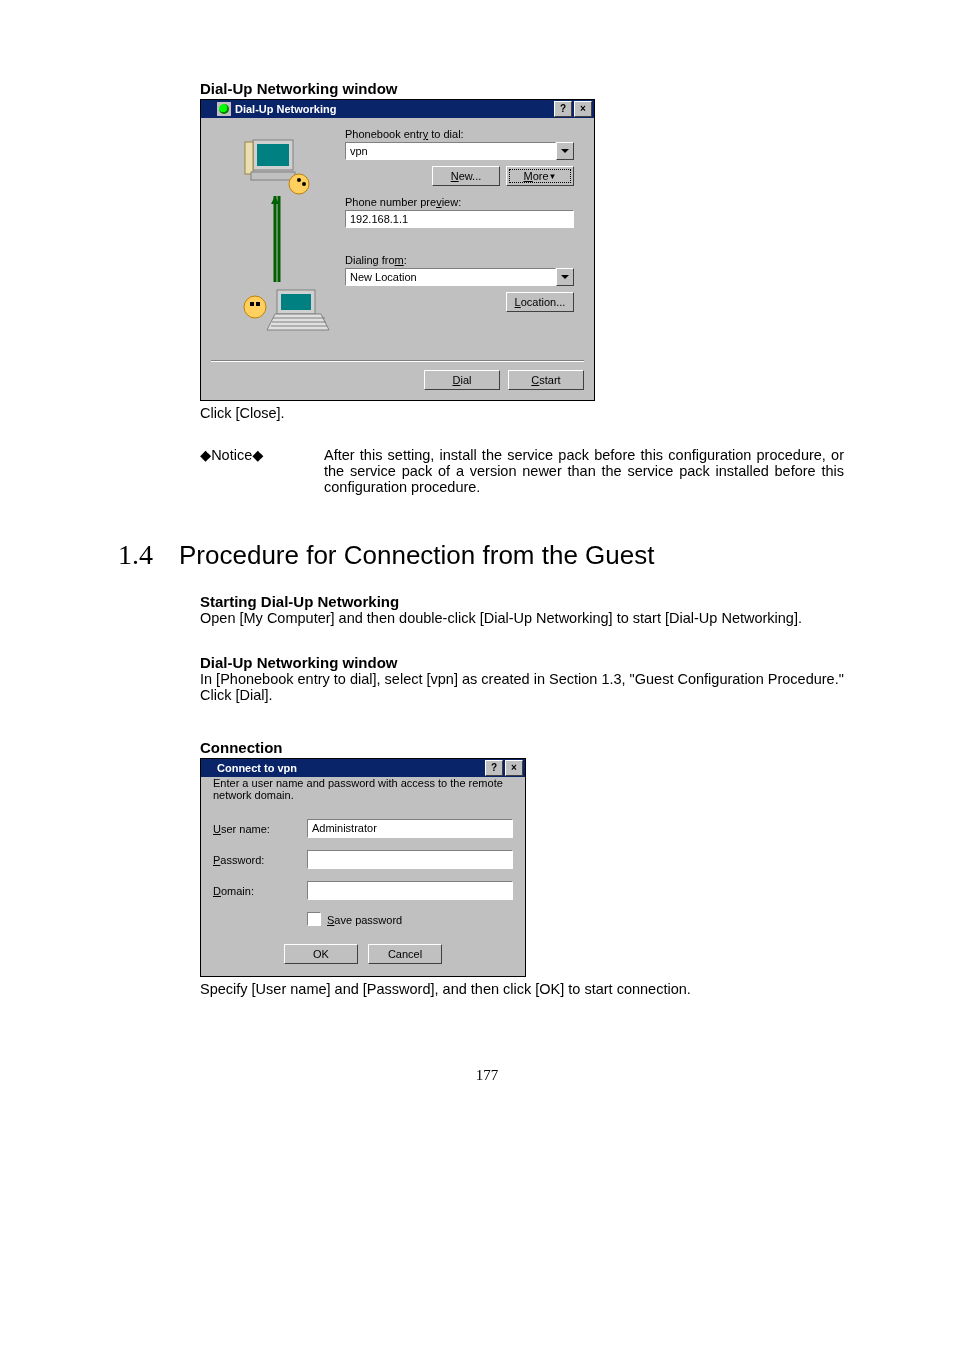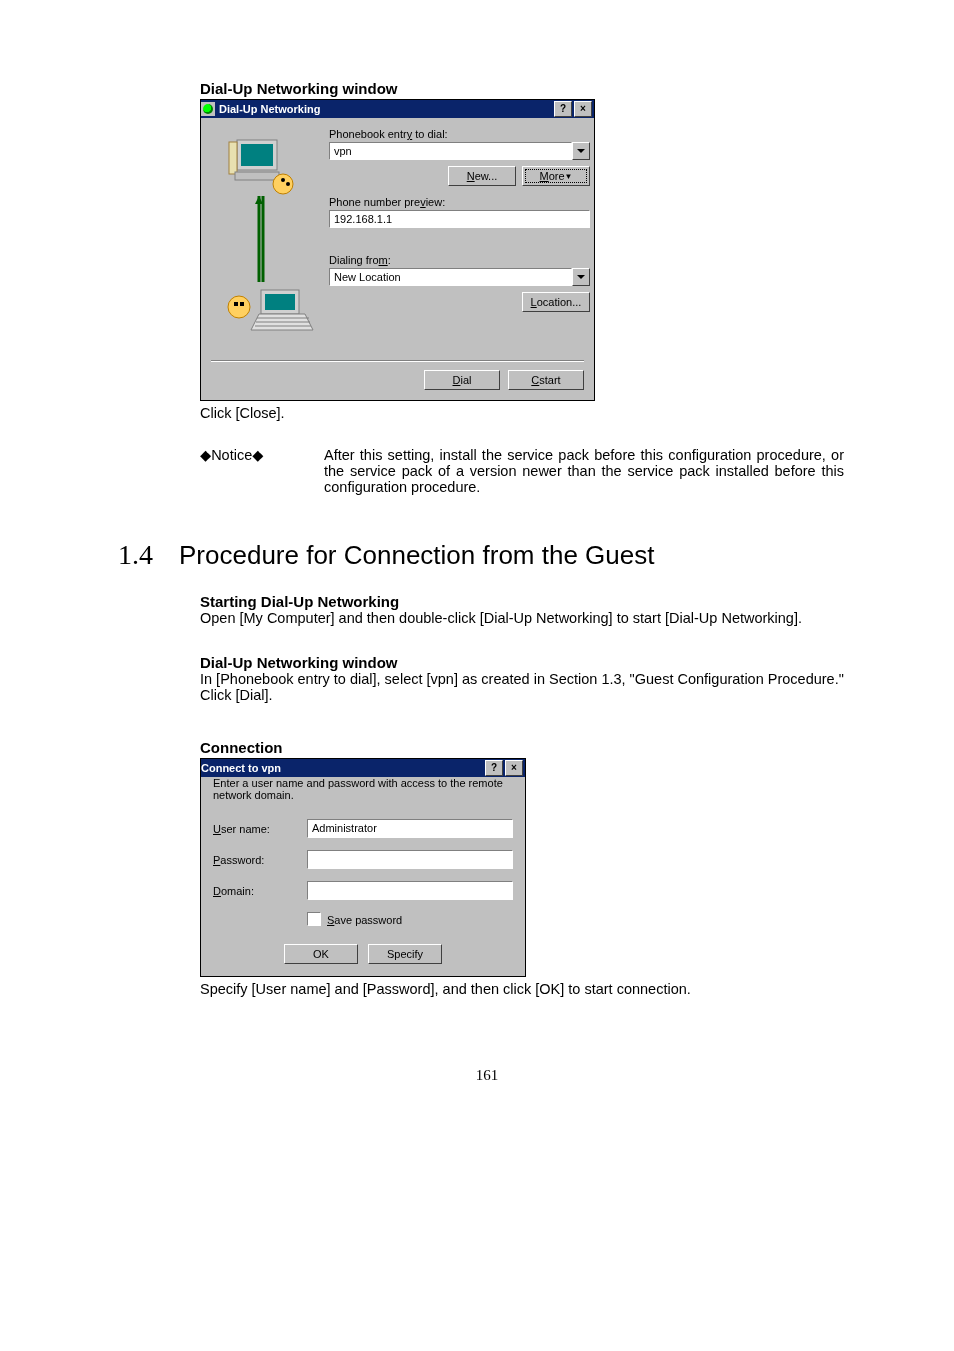--- a/index.html
+++ b/index.html
@@ -35,21 +35,21 @@
     background: #c0c0c0;
     font-family: "MS Sans Serif", Tahoma, Arial, sans-serif;
     font-size: 11px;
     color: #000;
     box-sizing: border-box;
   }
   .titlebar {
     display: flex;
     align-items: center;
     height: 18px;
-    padding: 2px 2px 2px 0;
+    padding: 2px 2px 2px 16px;
     background: linear-gradient(to right, #0a246a, #0a246a);
     color: #fff;
     font-weight: bold;
     box-sizing: border-box;
   }
   .titlebar .title-text { flex: 1; }
   .title-icon {
     width: 14px; height: 14px; margin-right: 4px;
     background: #c0c0c0;
     position: relative;
@@ -128,21 +128,21 @@
   }
 
   
   .dun {
     width: 395px;
     margin-left: 70px;
     margin-top: 2px;
   }
   .dun-body {
     display: flex;
-    padding: 6px 4px 8px;
+    padding: 6px 20px 8px;
   }
   .dun-left {
     width: 118px;
     padding: 8px 0 0;
     display: flex;
     flex-direction: column;
     align-items: center;
     justify-content: flex-start;
   }
   .dun-right { flex: 1; padding-left: 6px; }
@@ -317,21 +317,21 @@
 
         <div><span class="underline">D</span><span>omain:</span></div>
         <div class="sunken" style="height:19px;"></div>
 
         <div></div>
         <div><span class="checkbox"></span><span class="underline">S</span><span>ave password</span></div>
       </div>
 
       <div class="row-actions" style="justify-content:center; gap:10px; margin-top:18px;">
         <span class="raised-btn" style="min-width:74px;">OK</span>
-        <span class="raised-btn" style="min-width:74px;">Specify</span>
+        <span class="raised-btn" style="min-width:74px;">Cancel</span>
       </div>
     </div>
   </div>
 
   <div class="indent sans" style="font-size:14.5px; margin-top:4px;">Specify [User name] and [Password], and then click [OK] to start connection.</div>
 
-  <div class="page-num">161</div>
+  <div class="page-num">177</div>
 </div>
 
 </body></html>

